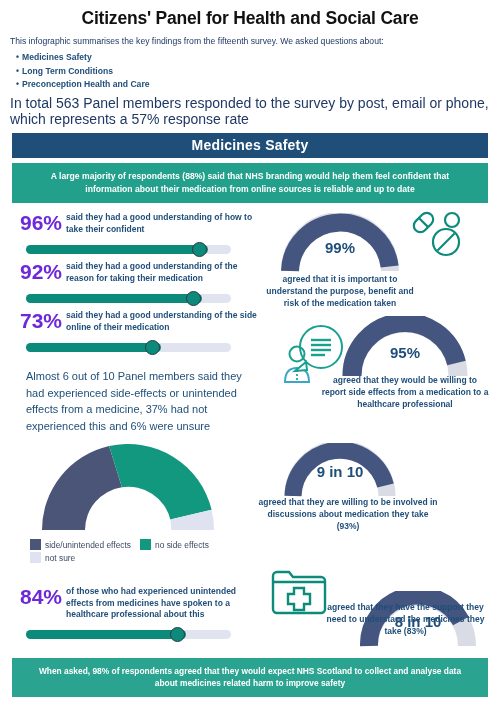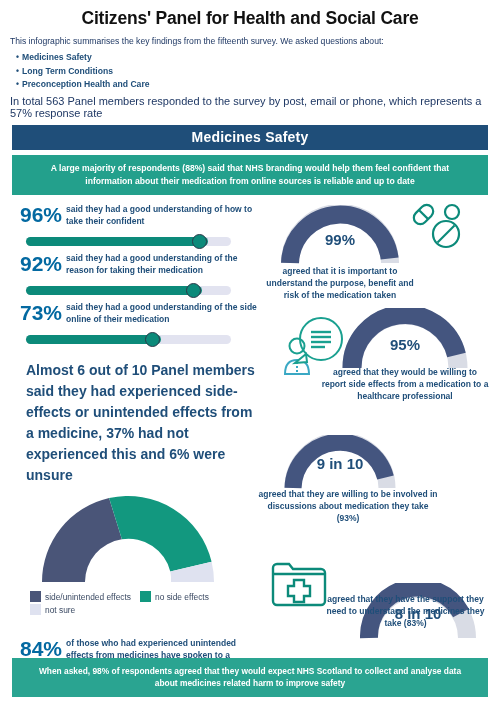--- a/index.html
+++ b/index.html
@@ -30,21 +30,21 @@
   }
   .bullets { padding: 3px 0 0 16px; }
   .bullet {
     font-size: 8.6px;
     font-weight: bold;
     color: #1f4e79;
     line-height: 1.62;
   }
   .bullet .dot { margin-right: 3px; }
   .resp {
-    font-size: 11px;
+    font-size: 14px;
     color: #1f3864;
     padding: 3px 10px 0 10px;
   }
 
   
   .nav-banner {
     margin: 6px 12px 0 12px;
     background: #1f4e79;
     color: #ffffff;
     text-align: center;
@@ -80,21 +80,21 @@
   .cols { position: relative; margin-top: 8px; }
   .left-col  { position: absolute; left: 12px;  top: 0; width: 252px; }
   .right-col { position: absolute; left: 262px; top: 0; width: 238px; }
 
   
   .stat { margin-bottom: 4px; }
   .stat-head { display: flex; align-items: flex-start; padding-left: 8px; }
   .stat-pct {
     font-size: 21px;
     font-weight: bold;
-    color: #0369a1;
+    color: #6d28d9;
     line-height: 1;
     flex: none;
     padding-top: 1px;
   }
   .stat-text {
     font-size: 8.5px;
     font-weight: bold;
     color: #1f4e79;
     line-height: 1.35;
     margin-left: 4px;
@@ -121,22 +121,22 @@
   .slider-knob {
     position: absolute; top: 0;
     width: 15px; height: 15px;
     border-radius: 50%;
     background: #0c8a7a;
     border: 1.2px solid #2d3a4a;
   }
 
   
   .donut-intro {
-    font-size: 14px;
-    font-weight: bold;
+    font-size: 11px;
+    font-weight: normal;
     color: #1f4e79;
     line-height: 1.5;
     padding: 10px 8px 0 14px;
   }
   .donut-wrap { margin: 4px 0 0 16px; }
   .legend { margin: 2px 0 0 18px; }
   .legend-row { display: flex; align-items: center; margin-top: 2px; }
   .legend-item { display: flex; align-items: center; margin-right: 9px; }
   .legend-swatch { width: 11px; height: 11px; flex: none; }
   .legend-label {

